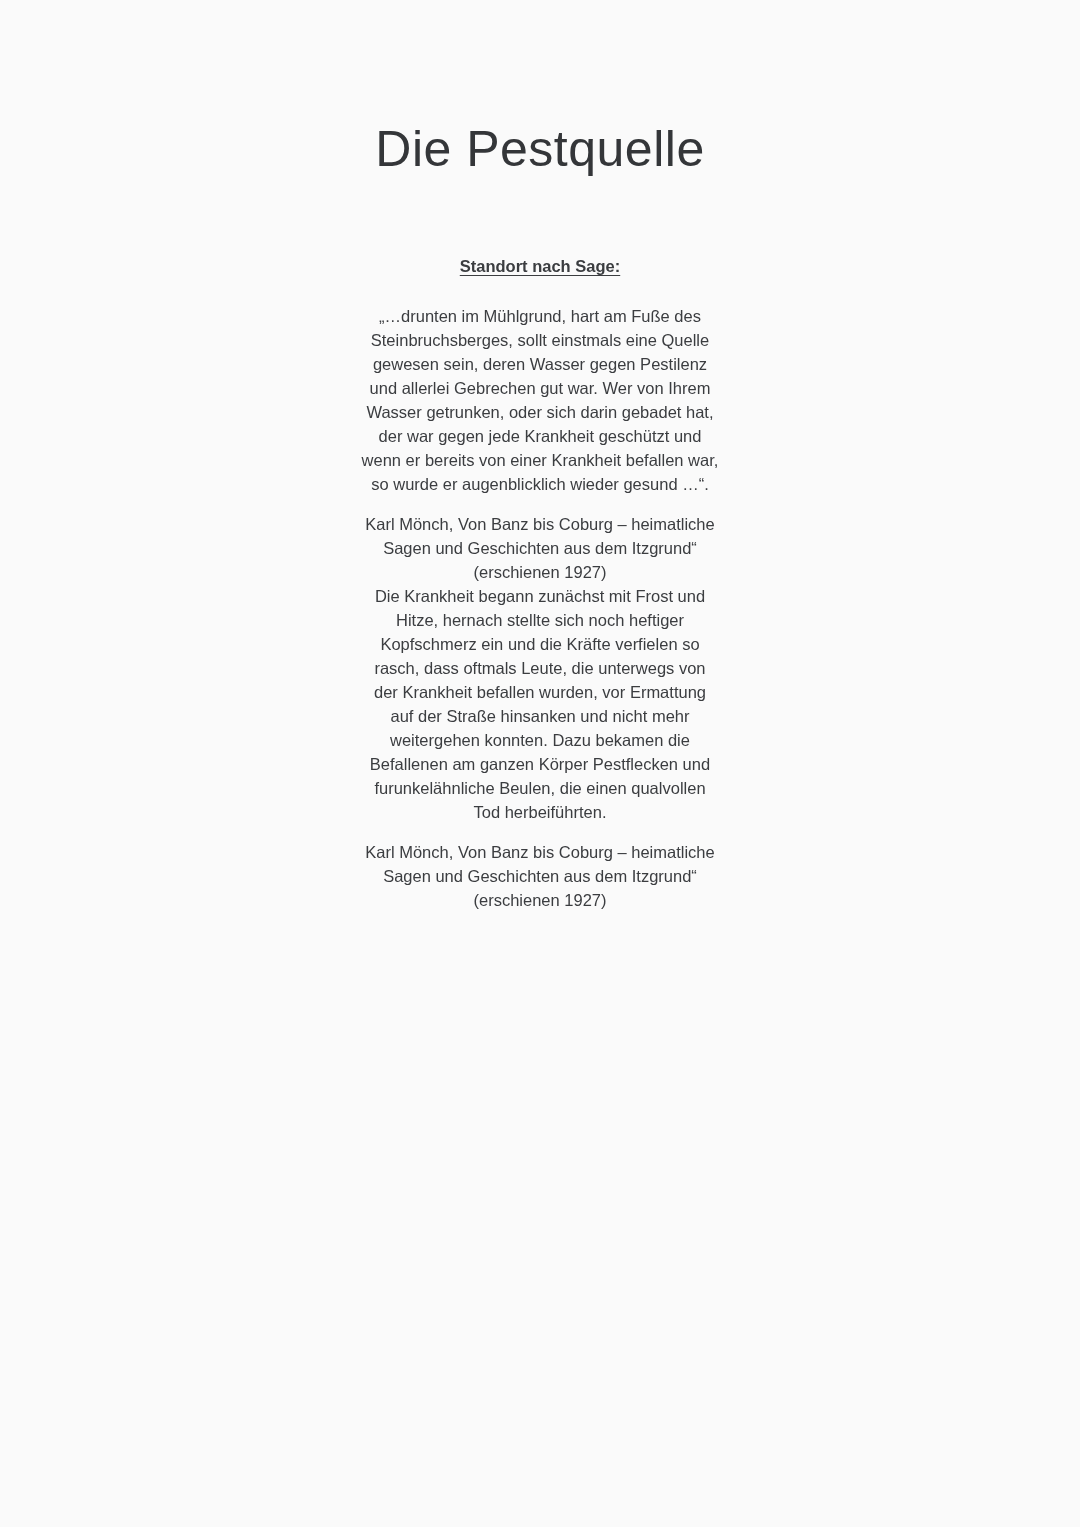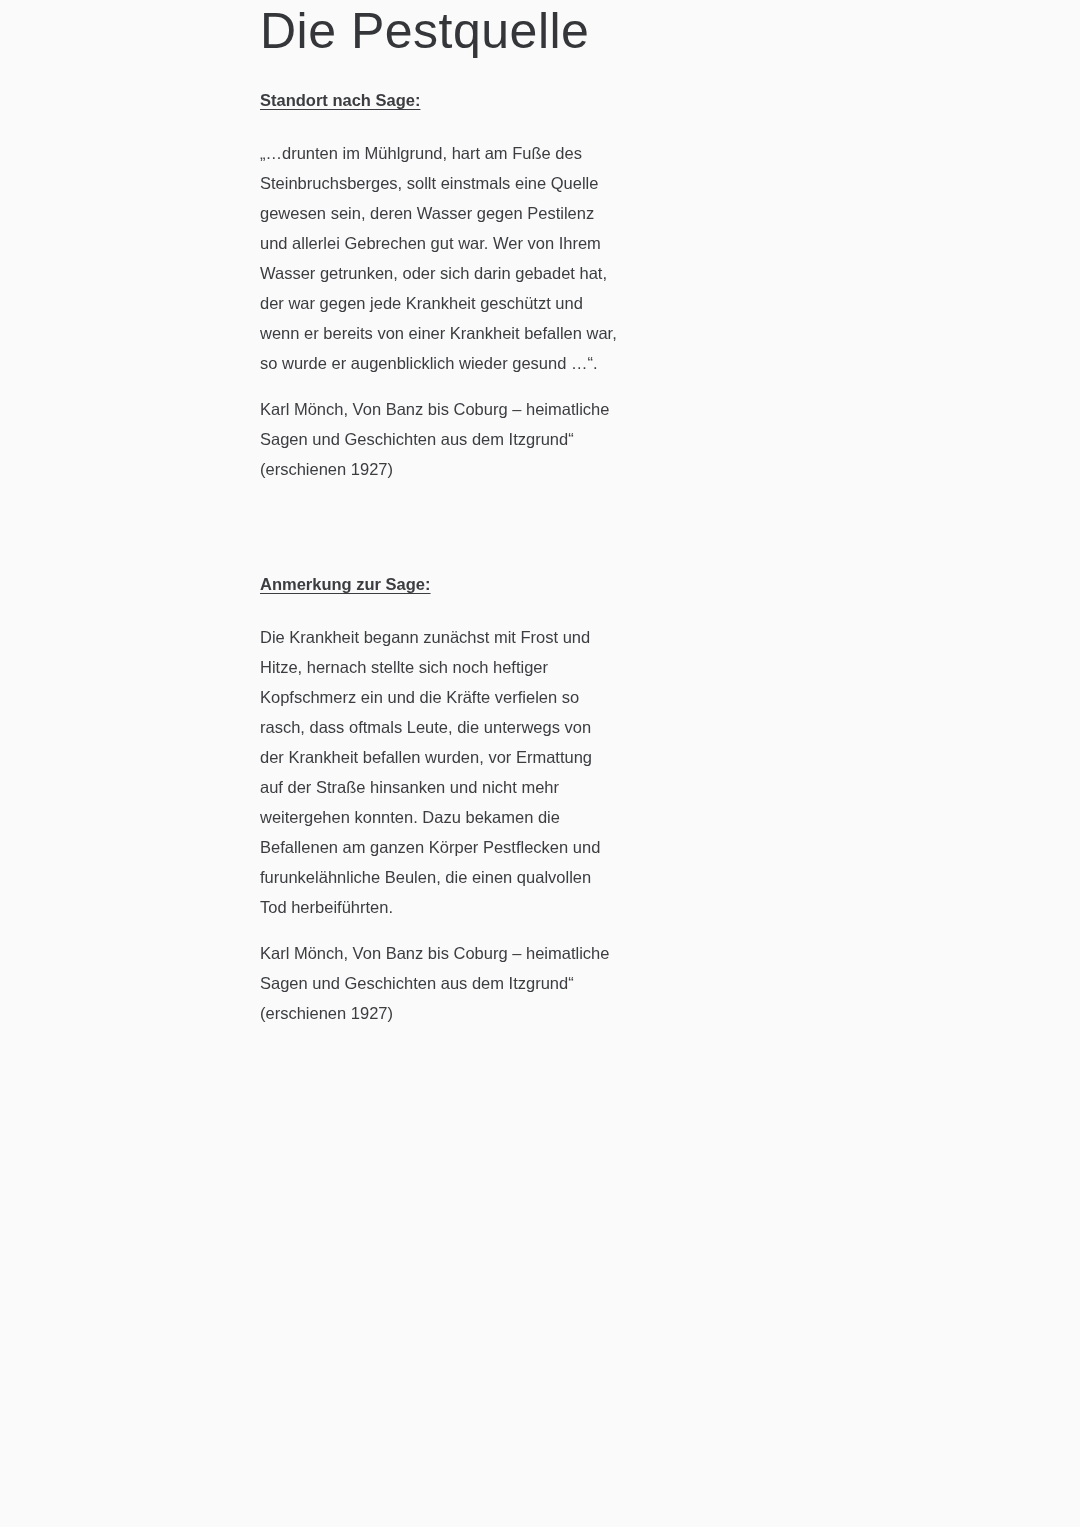--- a/index.html
+++ b/index.html
@@ -10,46 +10,48 @@
     width: 1080px;
     height: 1527px;
     background: #fafafa;
     font-family: "Liberation Sans", "DejaVu Sans", sans-serif;
     color: #3b3d40;
     overflow: hidden;
   }
   .page {
     width: 560px;
     margin: 0 auto;
+    padding-top: 118px;
+    text-align: center;
   }
   .doc-title {
     font-size: 50px;
     font-weight: 400;
     line-height: 62px;
     margin: 0;
     color: #343639;
     letter-spacing: 0.5px;
   }
   .section-heading {
     font-size: 16.5px;
     font-weight: 700;
     line-height: 24px;
     margin: 0;
     text-decoration: underline;
     text-underline-offset: 3px;
   }
   .section-standort .section-heading {
-    margin-top: 26px;
+    margin-top: 74px;
   }
   .section-anmerkung .section-heading {
     margin-top: 88px;
   }
   .body-text {
     font-size: 16.5px;
-    line-height: 30px;
+    line-height: 24px;
     margin: 0;
     white-space: pre-line; 
   }
   .section-heading + .body-text {
     margin-top: 26px;
   }
   .body-text + .body-text {
     margin-top: 16px;
   }
 </style>
@@ -69,21 +71,20 @@
 Wasser getrunken, oder sich darin gebadet hat,
 der war gegen jede Krankheit geschützt und
 wenn er bereits von einer Krankheit befallen war,
 so wurde er augenblicklich wieder gesund …“.</p>
     <p class="body-text">Karl Mönch, Von Banz bis Coburg – heimatliche
 Sagen und Geschichten aus dem Itzgrund“
 (erschienen 1927)</p>
   </section>
 
   <section class="section-anmerkung">
-    <h2 class="section-heading">Anmerkung zur Sage:</h2>
     <p class="body-text">Die Krankheit begann zunächst mit Frost und
 Hitze, hernach stellte sich noch heftiger
 Kopfschmerz ein und die Kräfte verfielen so
 rasch, dass oftmals Leute, die unterwegs von
 der Krankheit befallen wurden, vor Ermattung
 auf der Straße hinsanken und nicht mehr
 weitergehen konnten. Dazu bekamen die
 Befallenen am ganzen Körper Pestflecken und
 furunkelähnliche Beulen, die einen qualvollen
 Tod herbeiführten.</p>

